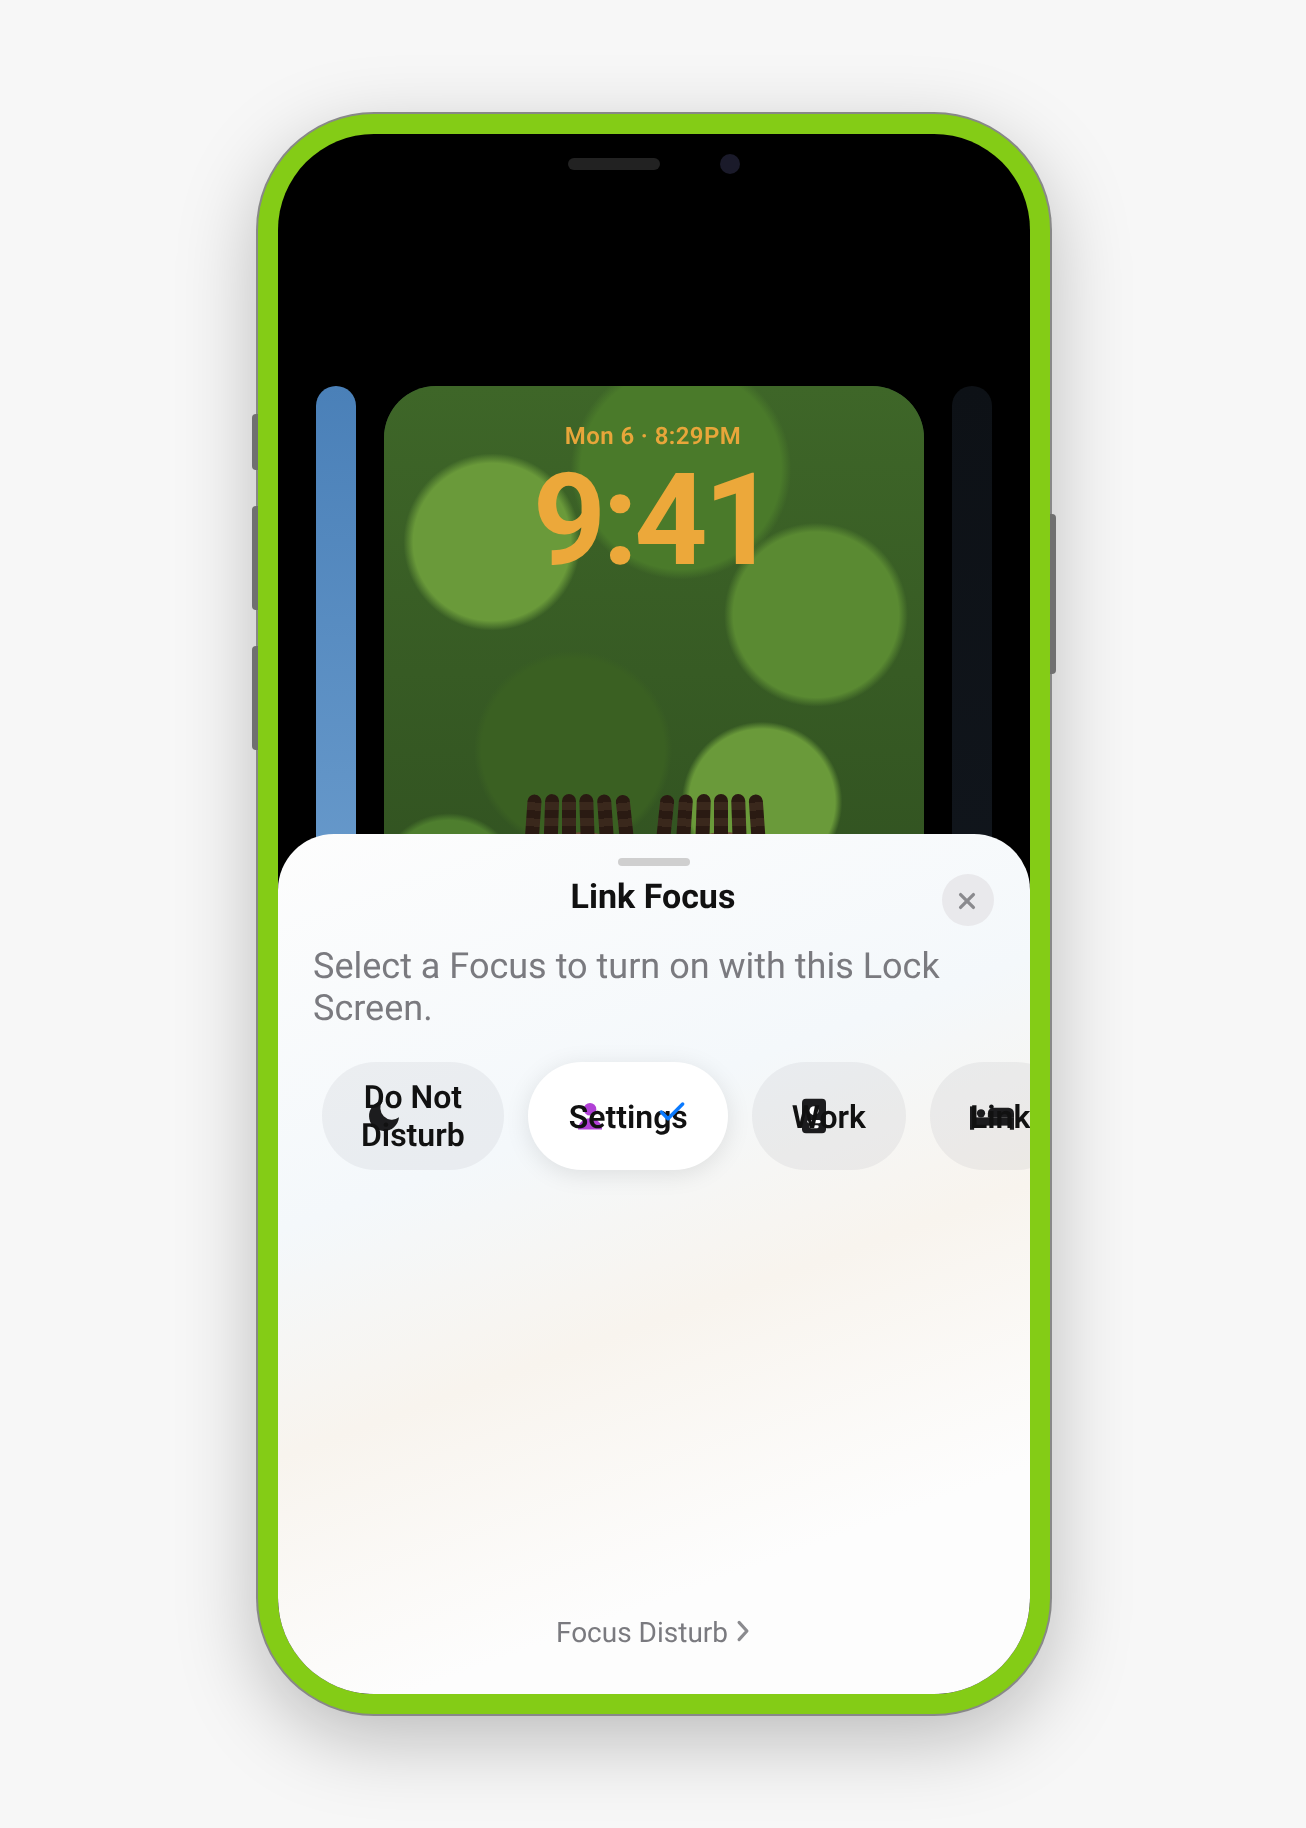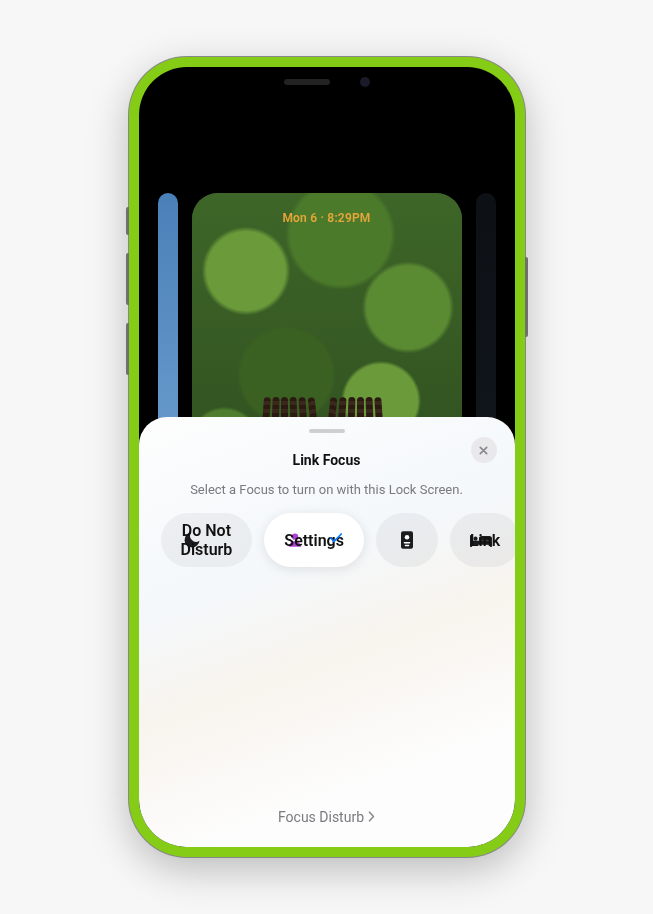--- a/index.html
+++ b/index.html
@@ -162,32 +162,32 @@
   }
   .grabber{
     width:36px;height:4px;border-radius:3px;background:#cfcfcf;
     margin: 2px auto 6px;
   }
   .sheet-header{
     position:relative;
     text-align:center;
     margin-bottom:4px;
   }
-  .sheet-title{ font-size:14px; font-weight:700; color:#111;margin-top:13px;}
+  .sheet-title{ font-size:17px; font-weight:700; color:#111;}
   .close-btn{
     position:absolute; right:0; top:-2px;
     width:26px;height:26px;border-radius:50%;
     background:#e9e9ec;
     display:flex;align-items:center;justify-content:center;
     cursor:pointer;
   }
   .close-btn svg{width:11px;height:11px;}
   .sheet-sub{
-    text-align:center;
-    font-size:13px;
+    text-align:left;
+    font-size:18px;
     color:#7a7a7f;
     margin: 10px 0 16px;
   }
   .focus-list{ display:flex; flex-direction:row; gap:12px; padding: 0 4px;}
   .focus-option{
     height:54px;
     border-radius:27px;
     background: rgba(120,120,128,0.09);
     display:flex;
     align-items:center;
@@ -243,20 +243,21 @@
     <div class="notch">
       <div class="speaker"></div>
         <div class="cam"></div>
     </div>
 
     <div class="gallery">
       <div class="card-side card-left"></div>
       <div class="card-center">
         <div class="foliage"></div>
         <div class="ls-date">Mon 6 · 8:29PM</div>
+        <div class="ls-time">9:41</div>
         <div class="subjects">
           <div class="person left">
             <div class="body"></div>
             <div class="head"></div>
             <div class="hair" style="right:-8px;">
               <div class="braid" style="left:2px;top:0;height:200px;transform:rotate(4deg);"></div>
               <div class="braid" style="left:14px;top:0;height:210px;transform:rotate(2deg);"></div>
               <div class="braid" style="left:26px;top:0;height:205px;"></div>
               <div class="braid" style="left:38px;top:0;height:198px;transform:rotate(-2deg);"></div>
               <div class="braid" style="left:50px;top:0;height:190px;transform:rotate(-4deg);"></div>
@@ -323,20 +324,21 @@
 
         <div class="focus-option">
           <span class="focus-icon" style="color:#1c1c1e">
             <svg width="16" height="20" viewBox="0 0 24 30" fill="currentColor">
                 <rect x="3" y="2" width="18" height="26" rx="3"></rect>
                 <circle cx="12" cy="11" r="3.4" fill="#fff"></circle>
                 <rect x="7" y="18" width="10" height="2.4" rx="1.2" fill="#fff"></rect>
                 <rect x="8.5" y="22" width="7" height="2.2" rx="1.1" fill="#fff"></rect>
               </svg>
           </span>
+          <span class="focus-label">Work</span>
 
         </div>
 
         <div class="focus-option">
           <span class="focus-icon" style="color:#1c1c1e">
             <svg width="24" height="16" viewBox="0 0 32 20" fill="currentColor">
                 <rect x="0" y="3" width="3" height="17"></rect>
                 <rect x="0" y="11" width="32" height="6"></rect>
                 <rect x="29" y="11" width="3" height="9"></rect>
                 <circle cx="8" cy="8" r="3"></circle>

